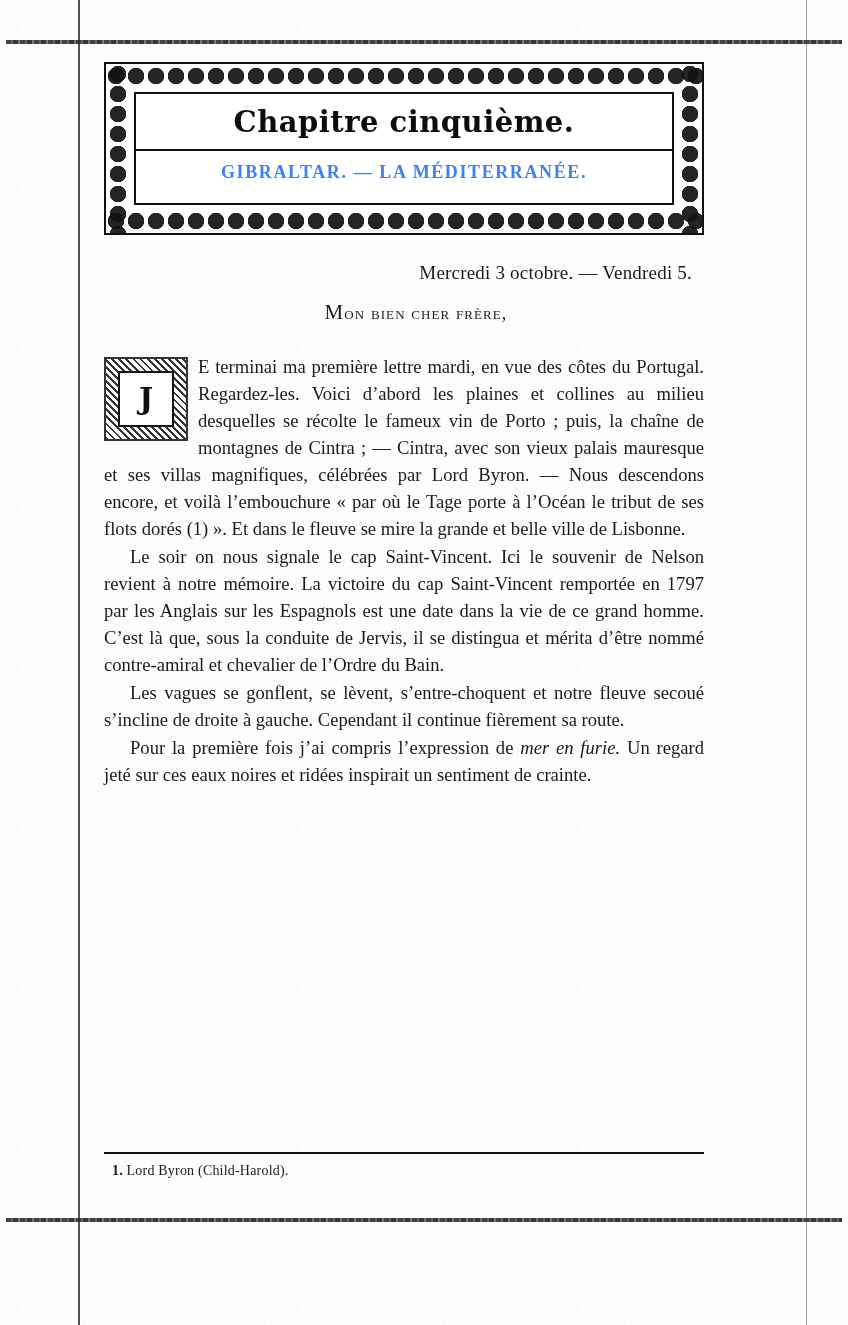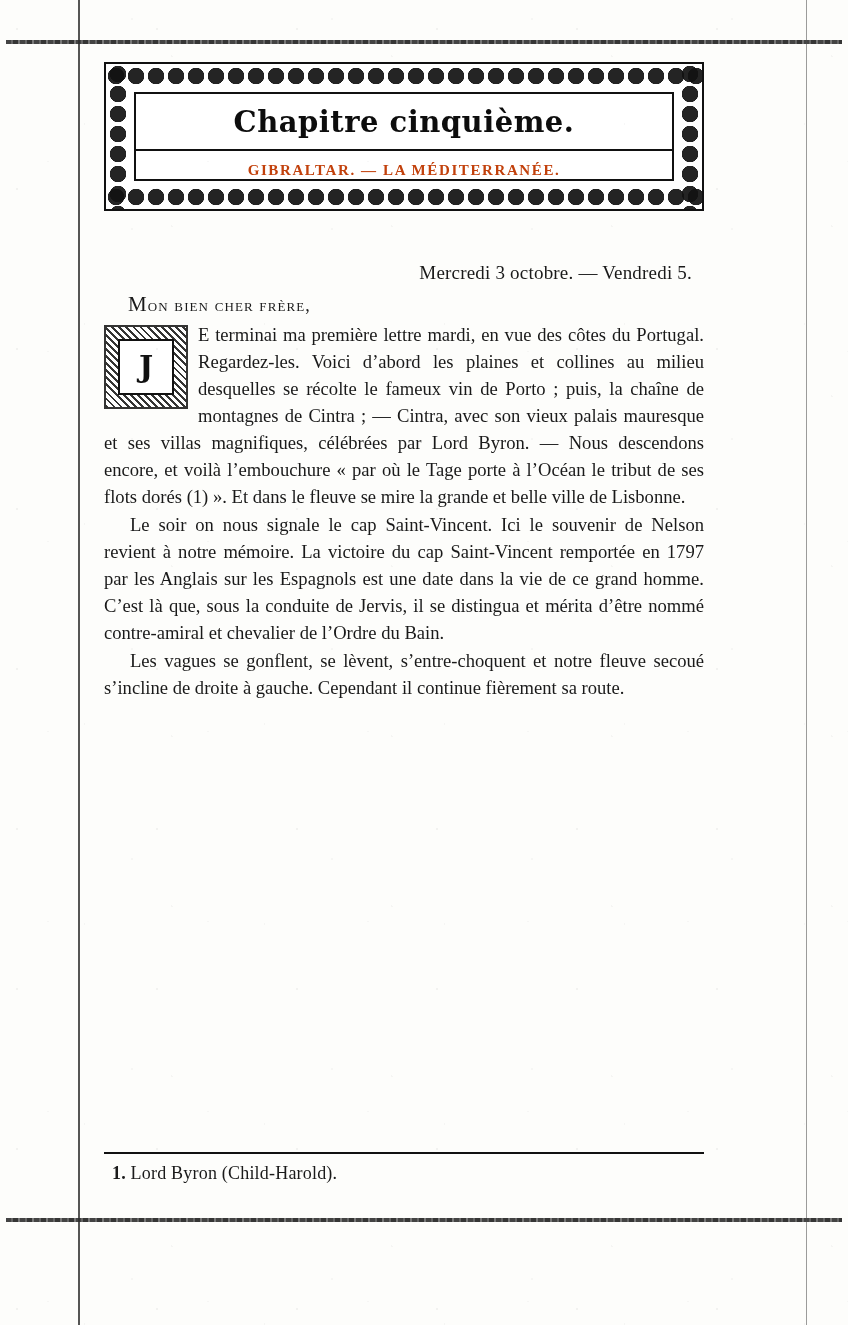--- a/index.html
+++ b/index.html
@@ -75,21 +75,21 @@
   }
   .rule-top { top: 40px; }
   .rule-bottom { top: 1218px; }
 
   
   .chapter-head {
     position: absolute;
     left: 104px;
     top: 62px;
     width: 600px;
-    height: 149px;
+    height: 173px;
     box-sizing: border-box;
     padding: 6px;
     background: #ffffff;
   }
   .orn-border {
     position: absolute;
     inset: 0;
     border: 2px solid #111;
     box-sizing: border-box;
   }
@@ -140,47 +140,48 @@
     color: #0d0d0d;
   }
   .chapter-divider {
     height: 2px;
     background: #111;
     margin: 0;
   }
   .chapter-subtitle {
     text-align: center;
     font-family: "Liberation Serif", serif;
-    font-size: 15px;
+    font-size: 18px;
     letter-spacing: 1.6px;
     font-weight: bold;
     padding: 11px 0 10px;
-    color: #c2410c;
+    color: #3b82f6;
   }
 
   
   .column {
     position: absolute;
     left: 104px;
     top: 262px;
     width: 600px;
   }
   .dateline {
     text-align: right;
     font-size: 19px;
     padding-right: 12px;
     letter-spacing: 0.2px;
-    margin-bottom: 8px;
+    margin-bottom: 16px;
   }
   .salutation {
     font-size: 18px;
     letter-spacing: 1.1px;
     margin-left: 24px;
-    margin-bottom: 4px;
+    margin-bottom: 28px;
     font-variant: small-caps;
+    text-align: center;
   }
   .salutation .first-cap { font-size: 21px; }
 
   .body-text {
     font-size: 18.6px;
     line-height: 1.455;
     text-align: justify;
     hyphens: none;
   }
   .body-text p {
@@ -234,21 +235,21 @@
     top: 1152px;
     width: 600px;
     height: 2px;
     background: #111;
   }
   .footnote {
     position: absolute;
     left: 112px;
     top: 1163px;
     width: 590px;
-    font-size: 18px;
+    font-size: 14px;
     letter-spacing: 0.2px;
   }
   .footnote .fn-num { font-weight: bold; }
 </style>
 </head>
 <body>
 
 <div class="page-scan"></div>
 
 <div class="rule-top"></div>
@@ -287,20 +288,21 @@
         </span>
       </span>
       <span>E terminai ma première lettre mardi, en vue des côtes du Portugal. Regardez-les. Voici d’abord les plaines et collines au milieu desquelles se récolte le fameux vin de Porto ; puis, la chaîne de montagnes de Cintra ; — Cintra, avec son vieux palais mauresque et ses villas magnifiques, célébrées par Lord Byron. — Nous descendons encore, et voilà l’embouchure « par où le Tage porte à l’Océan le tribut de ses flots dorés (1) ». Et dans le fleuve se mire la grande et belle ville de Lisbonne.</span>
     </p>
 
     <p><span>Le soir on nous signale le cap Saint-Vincent. Ici le souvenir de Nelson revient à notre mémoire. La victoire du cap Saint-Vincent remportée en 1797 par les Anglais sur les Espagnols est une date dans la vie de ce grand homme. C’est là que, sous la conduite de Jervis, il se distingua et mérita d’être nommé contre-amiral et chevalier de l’Ordre du Bain.</span></p>
 
 
     <p><span>Les vagues se gonflent, se lèvent, s’entre-choquent et notre fleuve secoué s’incline de droite à gauche. Cependant il continue fièrement sa route.</span></p>
 
+    <p><span>Pour la première fois j’ai compris l’expression de </span><em>mer en furie.</em><span> Un regard jeté sur ces eaux noires et ridées inspirait un sentiment de crainte.</span></p>
 
 
 
   </div>
 </div>
 
 <div class="footnote-rule"></div>
 <div class="footnote">
   <span class="fn-num">1.</span><span> Lord Byron (Child-Harold).</span>
 </div>

